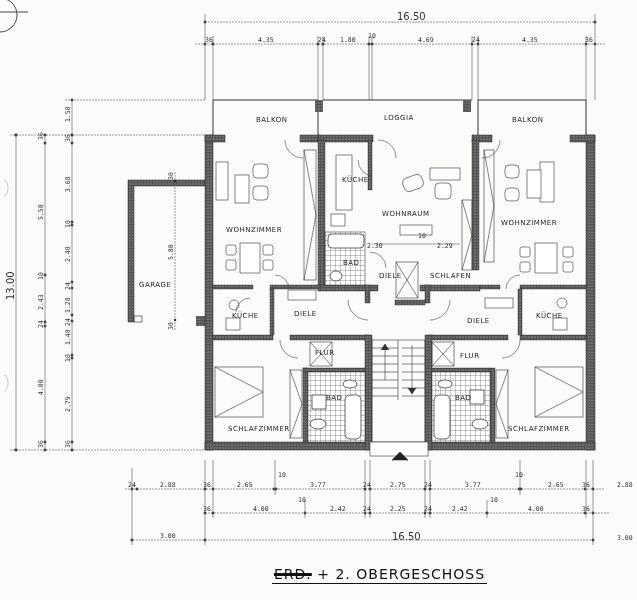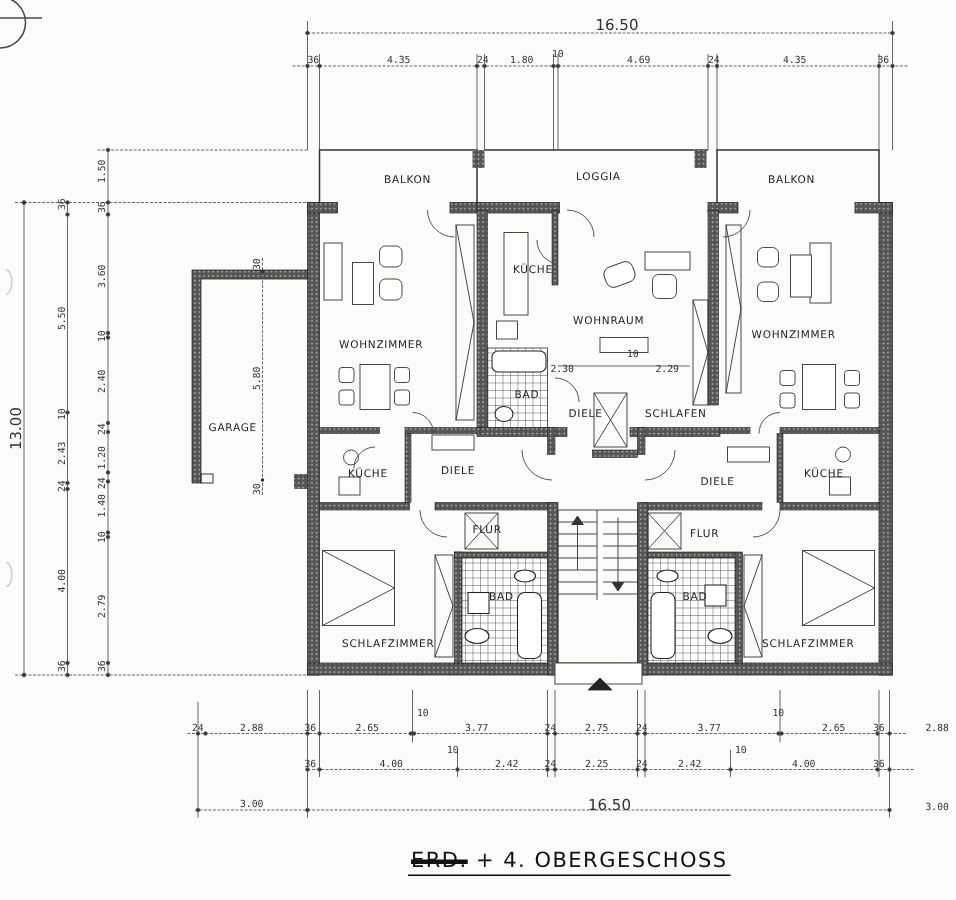--- a/index.html
+++ b/index.html
@@ -377,13 +377,13 @@
   <text class="dim" x="452" y="511">2.42</text>
   <text class="dim" x="490" y="502">10</text>
   <text class="dim" x="528" y="511">4.00</text>
   <text class="dim" x="582" y="511">36</text>
 
   <text class="dim" x="160" y="538">3.00</text>
   <text class="dimbig" x="392" y="540">16.50</text>
   <text class="dim" x="617" y="540">3.00</text>
 </svg>
 
-<div class="title"><span class="strike">ERD.</span><span> + </span><span>4. OBERGESCHOSS</span></div>
+<div class="title"><span class="strike">ERD.</span><span> + </span><span>2. OBERGESCHOSS</span></div>
 
 </body></html>

